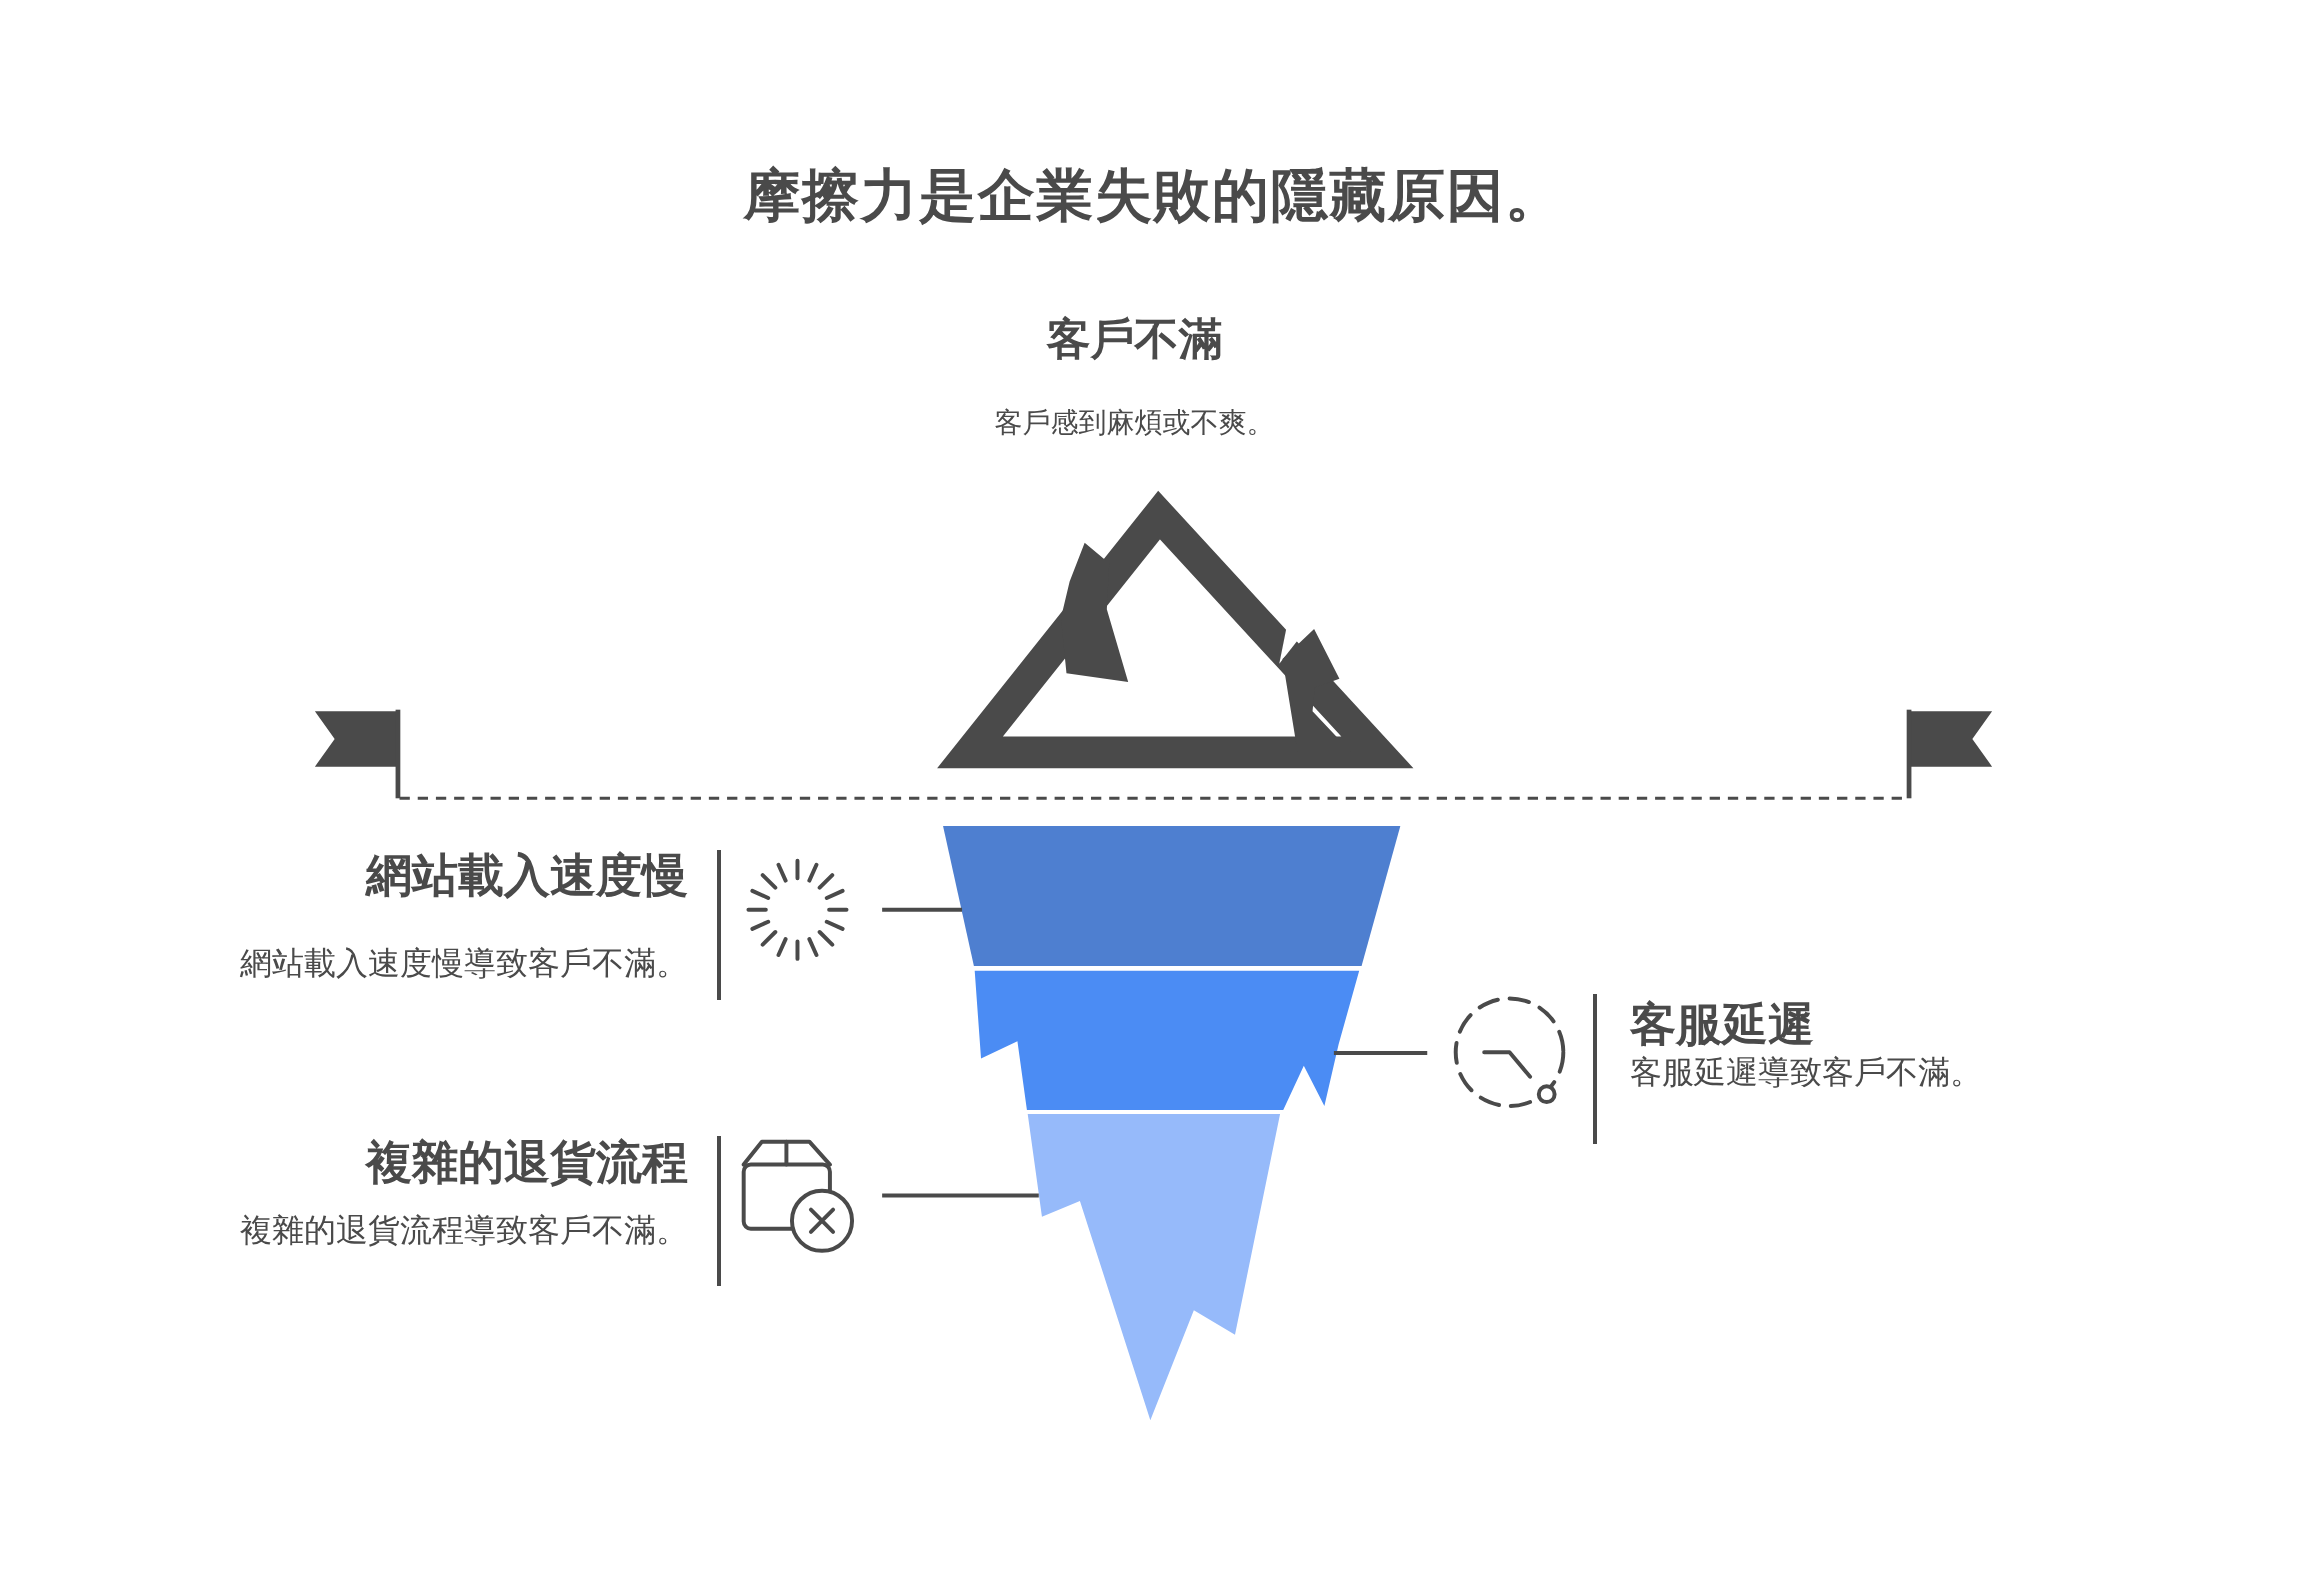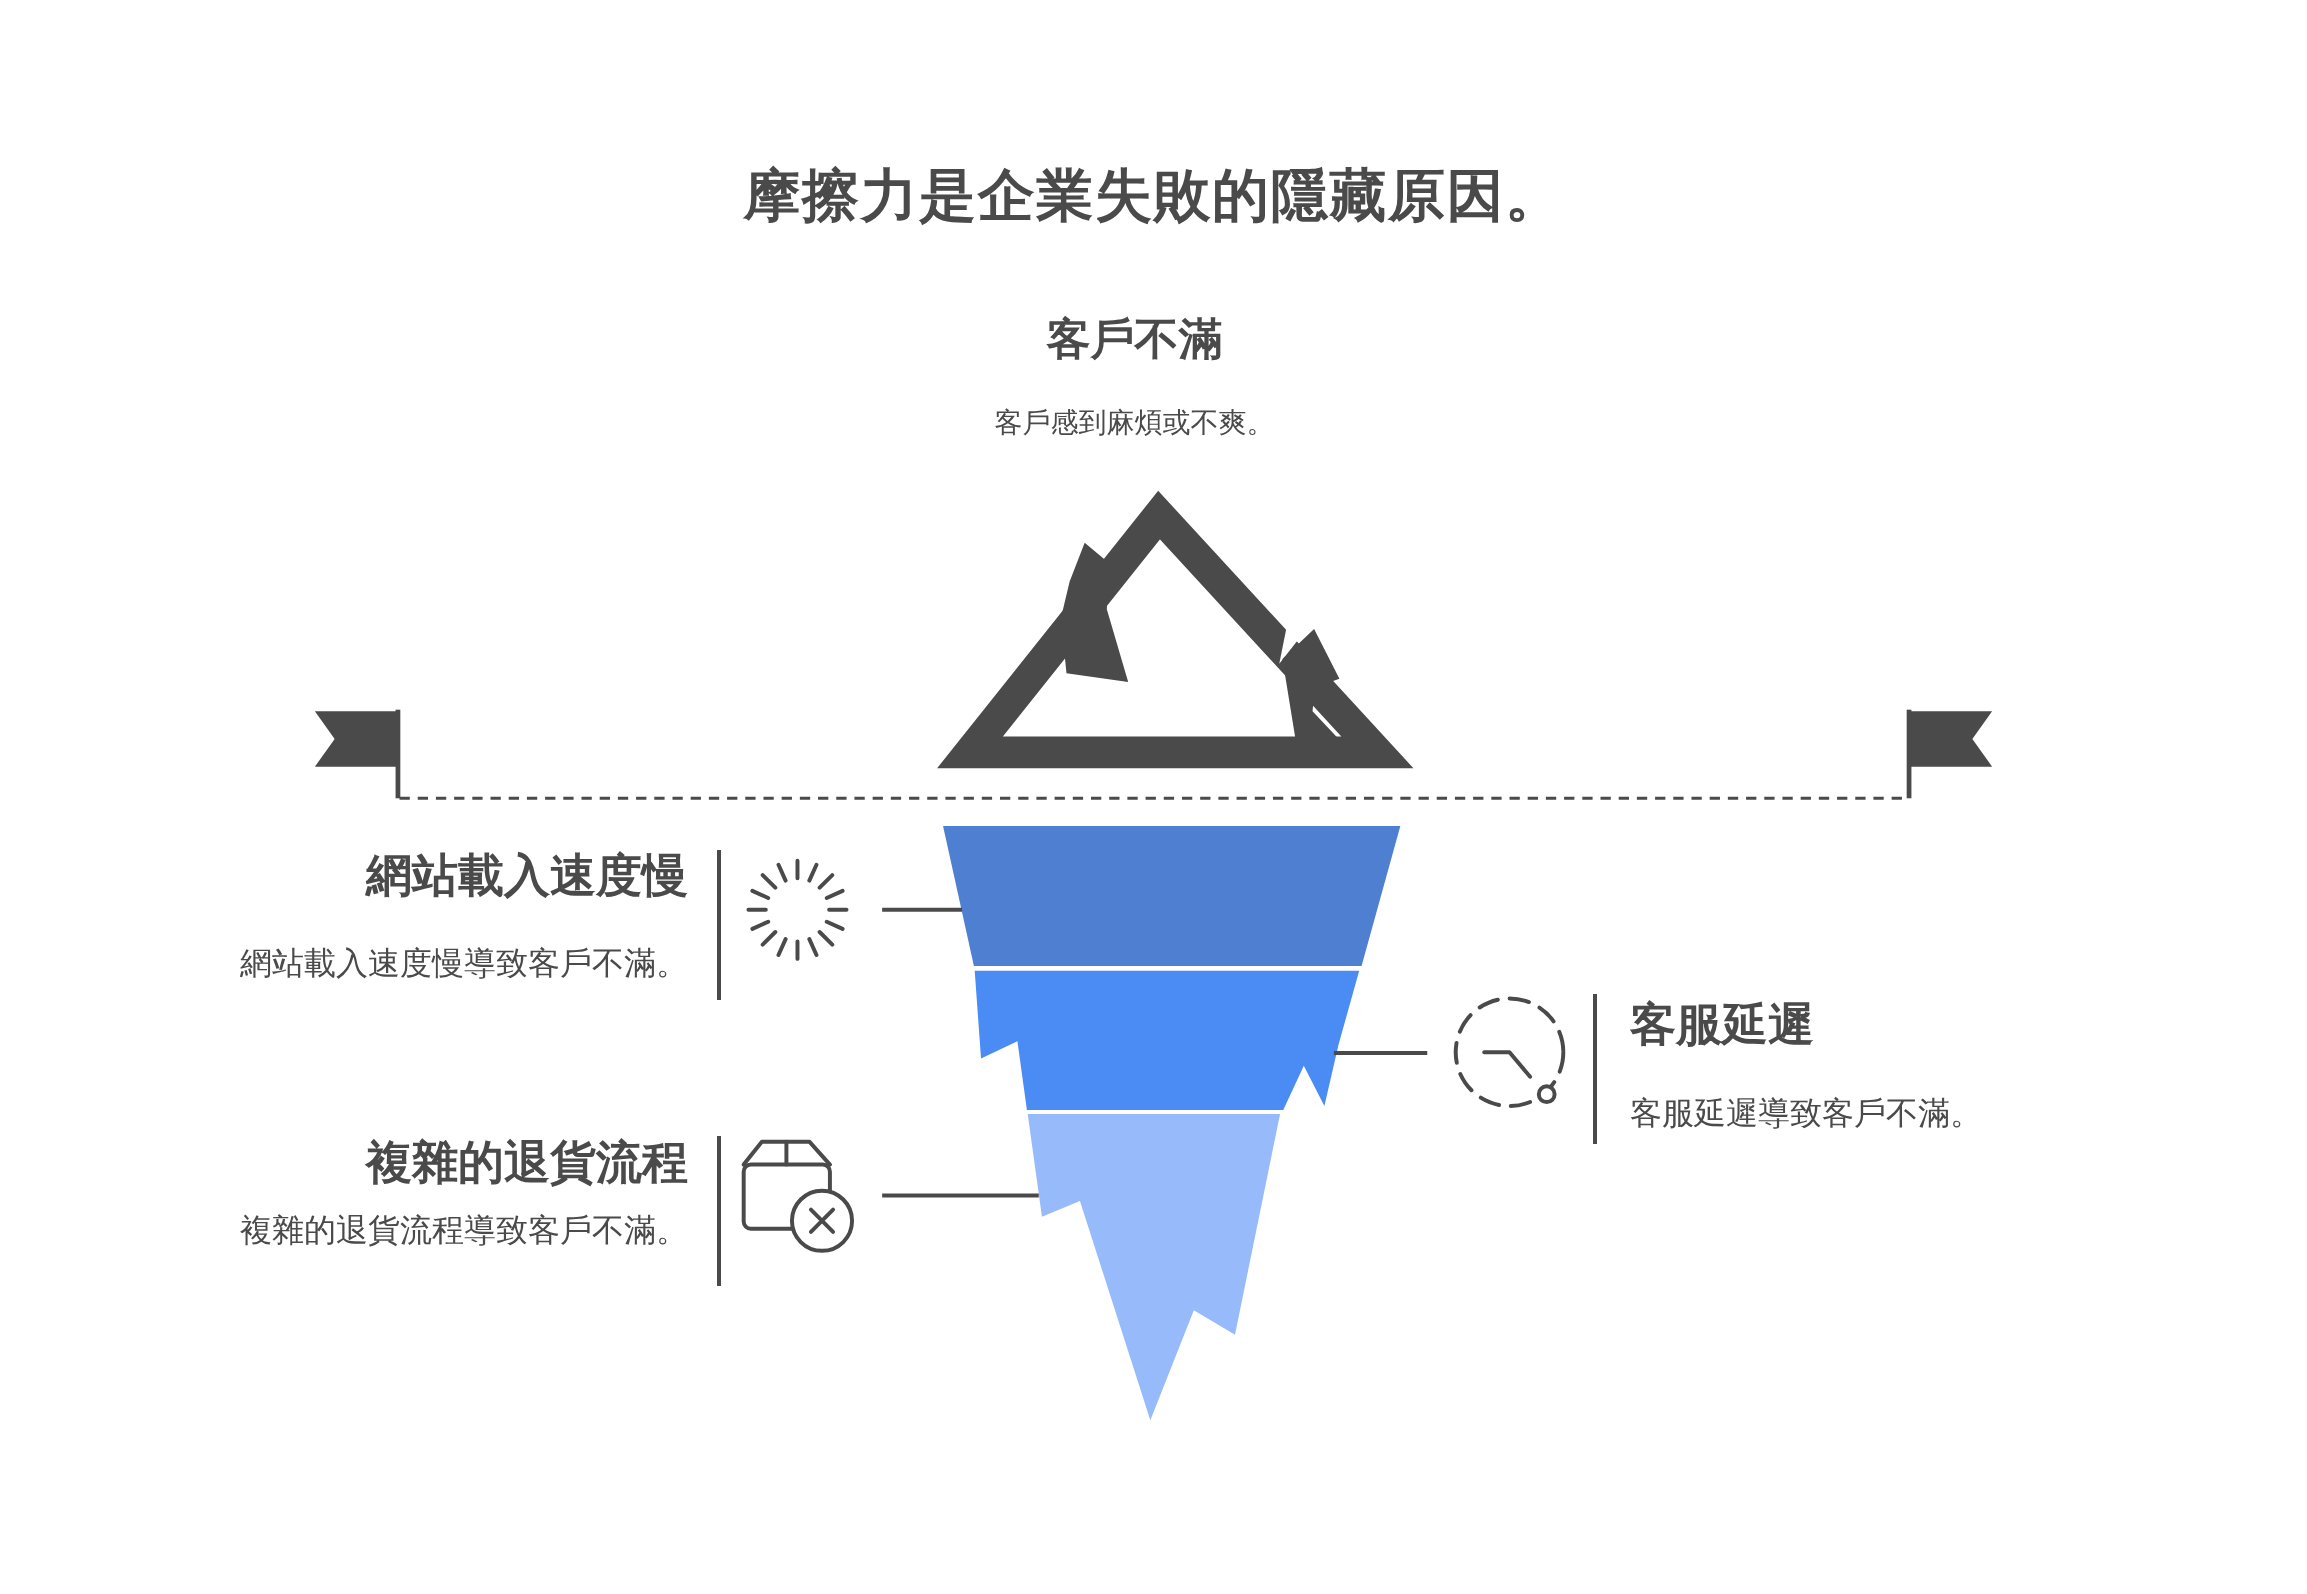--- a/index.html
+++ b/index.html
@@ -16,21 +16,21 @@
   .surface-label .lbl-title{font-size:44px;font-weight:700;line-height:1.1;}
   .surface-label .lbl-desc{font-size:28px;font-weight:400;margin-top:43px;line-height:1.2;}
   .cause{position:absolute;width:570px;}
   .cause .c-title{font-size:46px;font-weight:700;line-height:1.2;}
   .cause .c-desc{font-size:32px;font-weight:400;line-height:1.25;}
   .cause-left{text-align:right;right:1619px;}
   .cause-right{text-align:left;left:1630px;}
   #cause-slow{top:848px;}
   #cause-slow .c-desc{margin-top:40px;}
   #cause-service{top:997px;}
-  #cause-service .c-desc{margin-top:41px;}
+  #cause-service .c-desc{}
   #cause-returns{top:1135px;}
   #cause-returns .c-desc{margin-top:20px;}
   .vdivider{position:absolute;width:4px;height:150px;background:#4A4A4A;}
   #divider-1{left:717px;top:850px;}
   #divider-2{left:717px;top:1136px;}
   #divider-3{left:1593px;top:994px;}
 </style>
 </head>
 <body>
 

